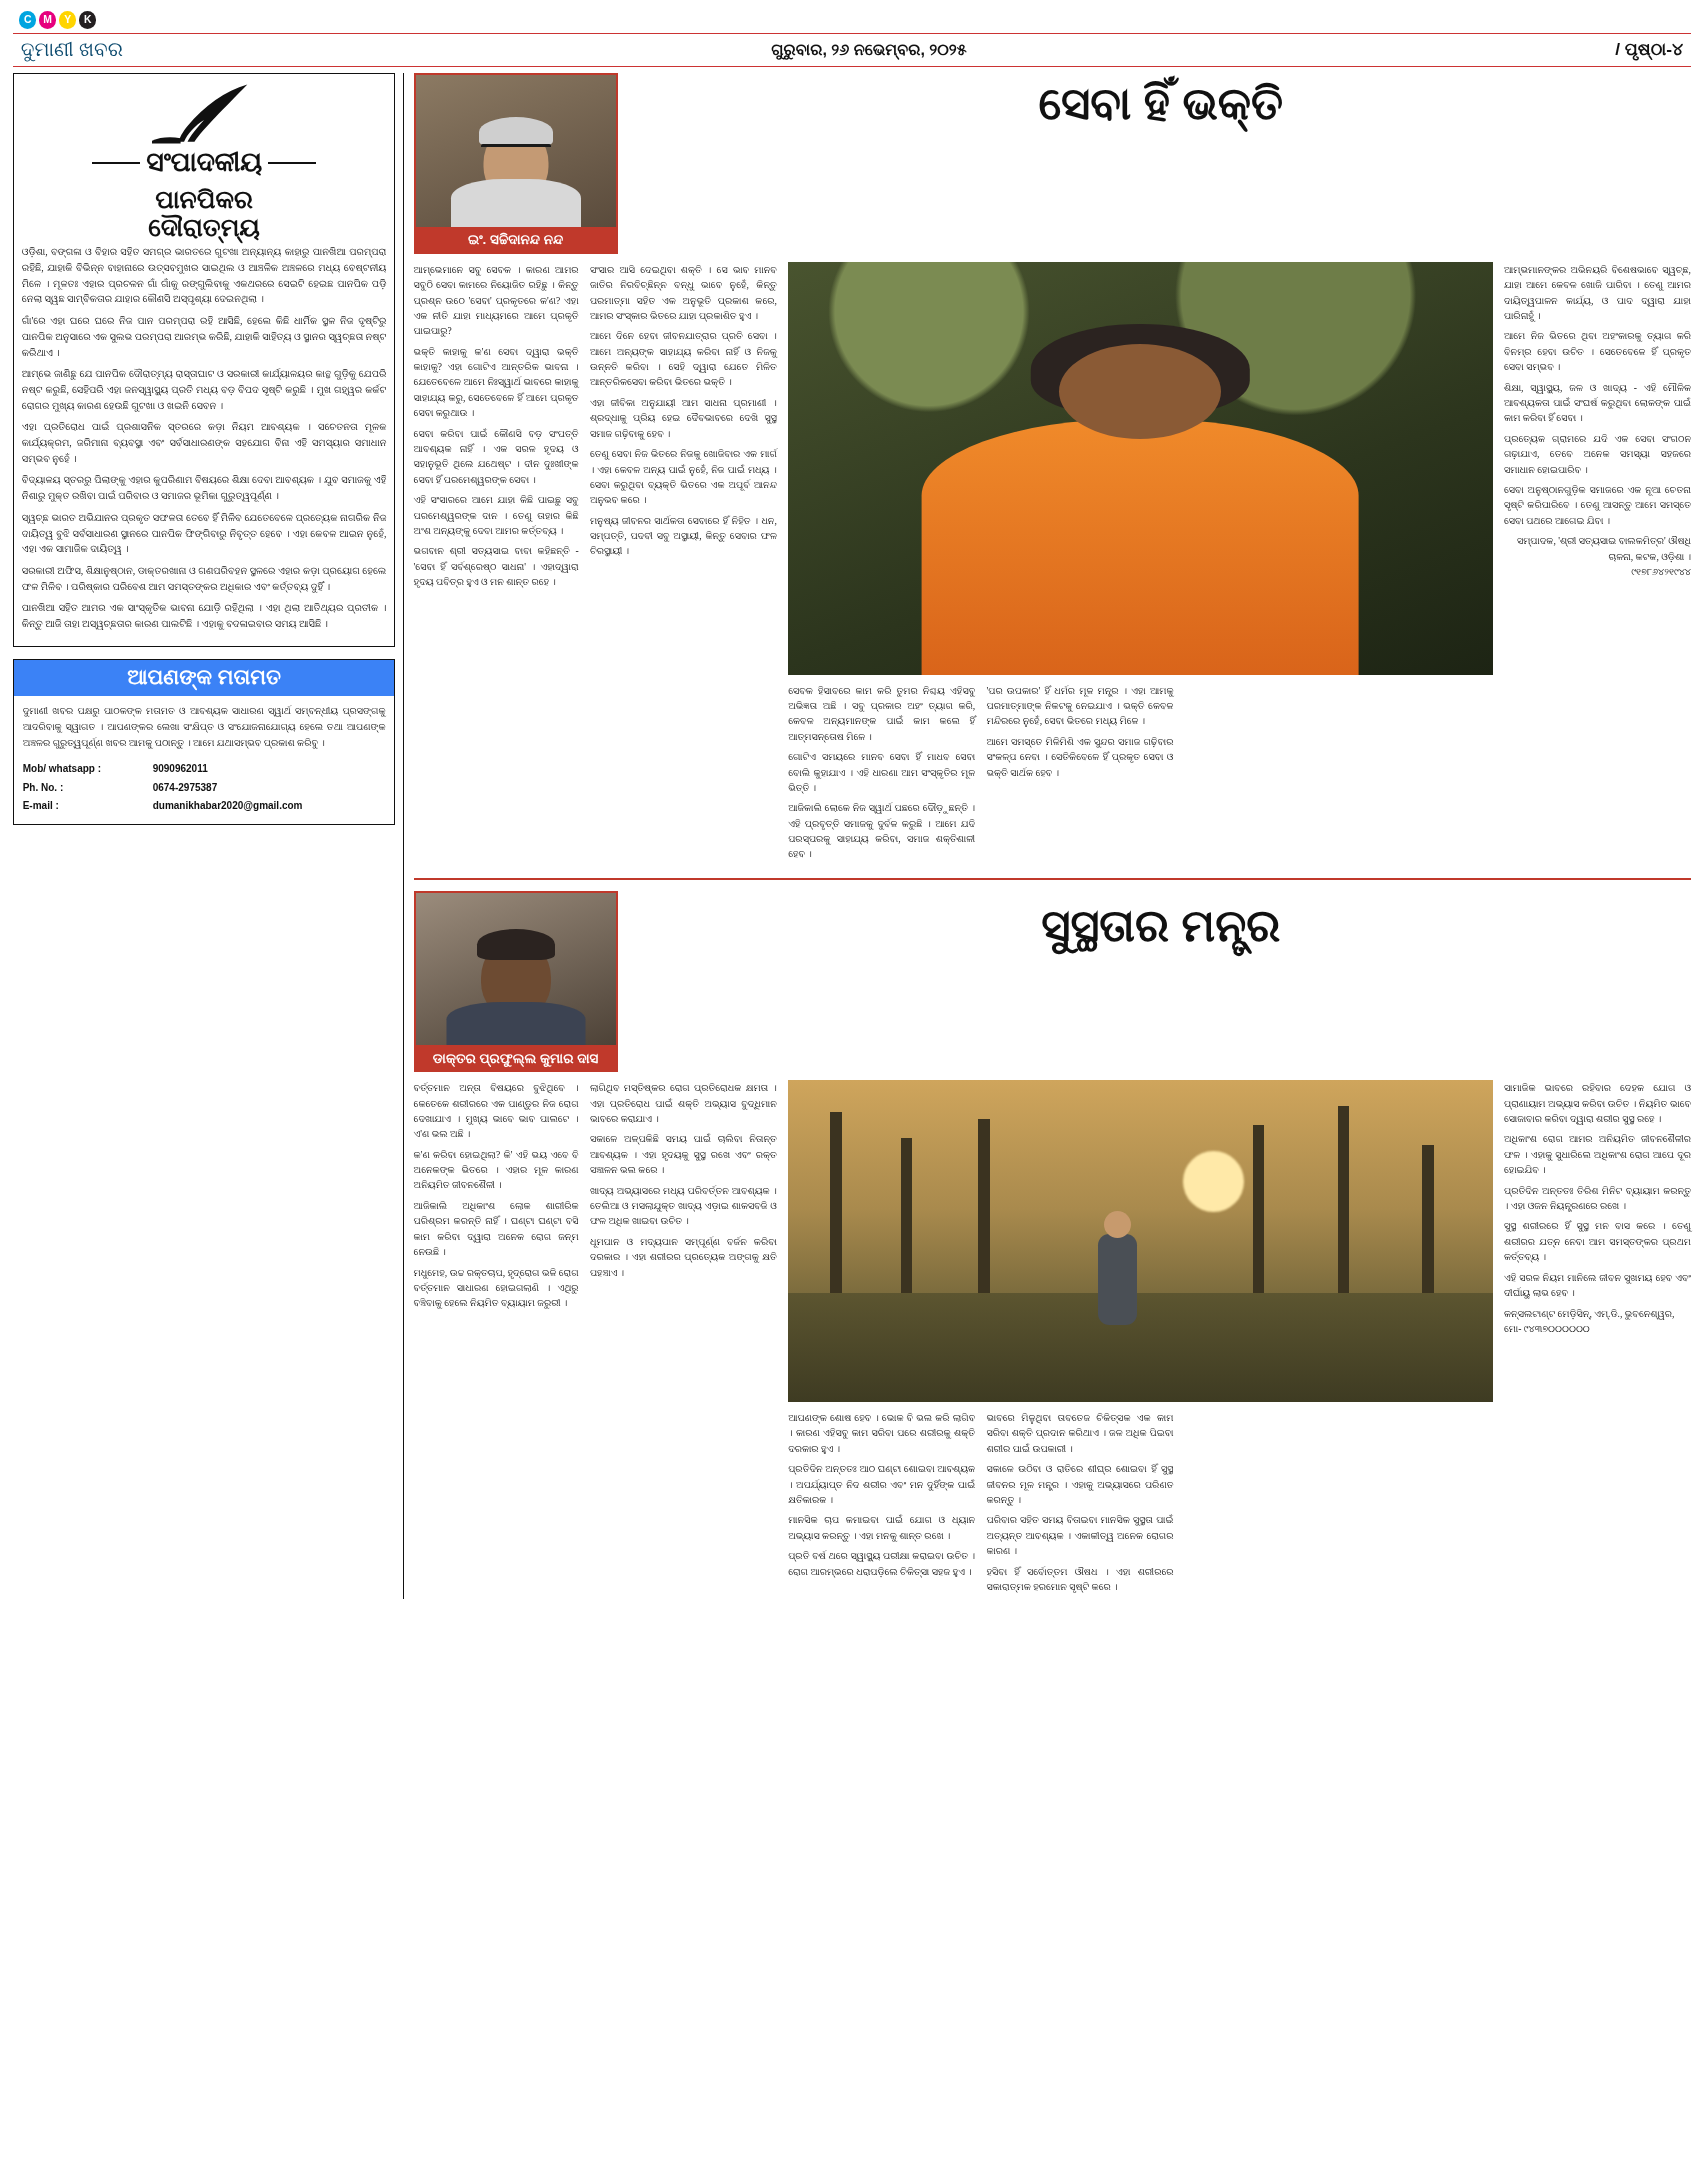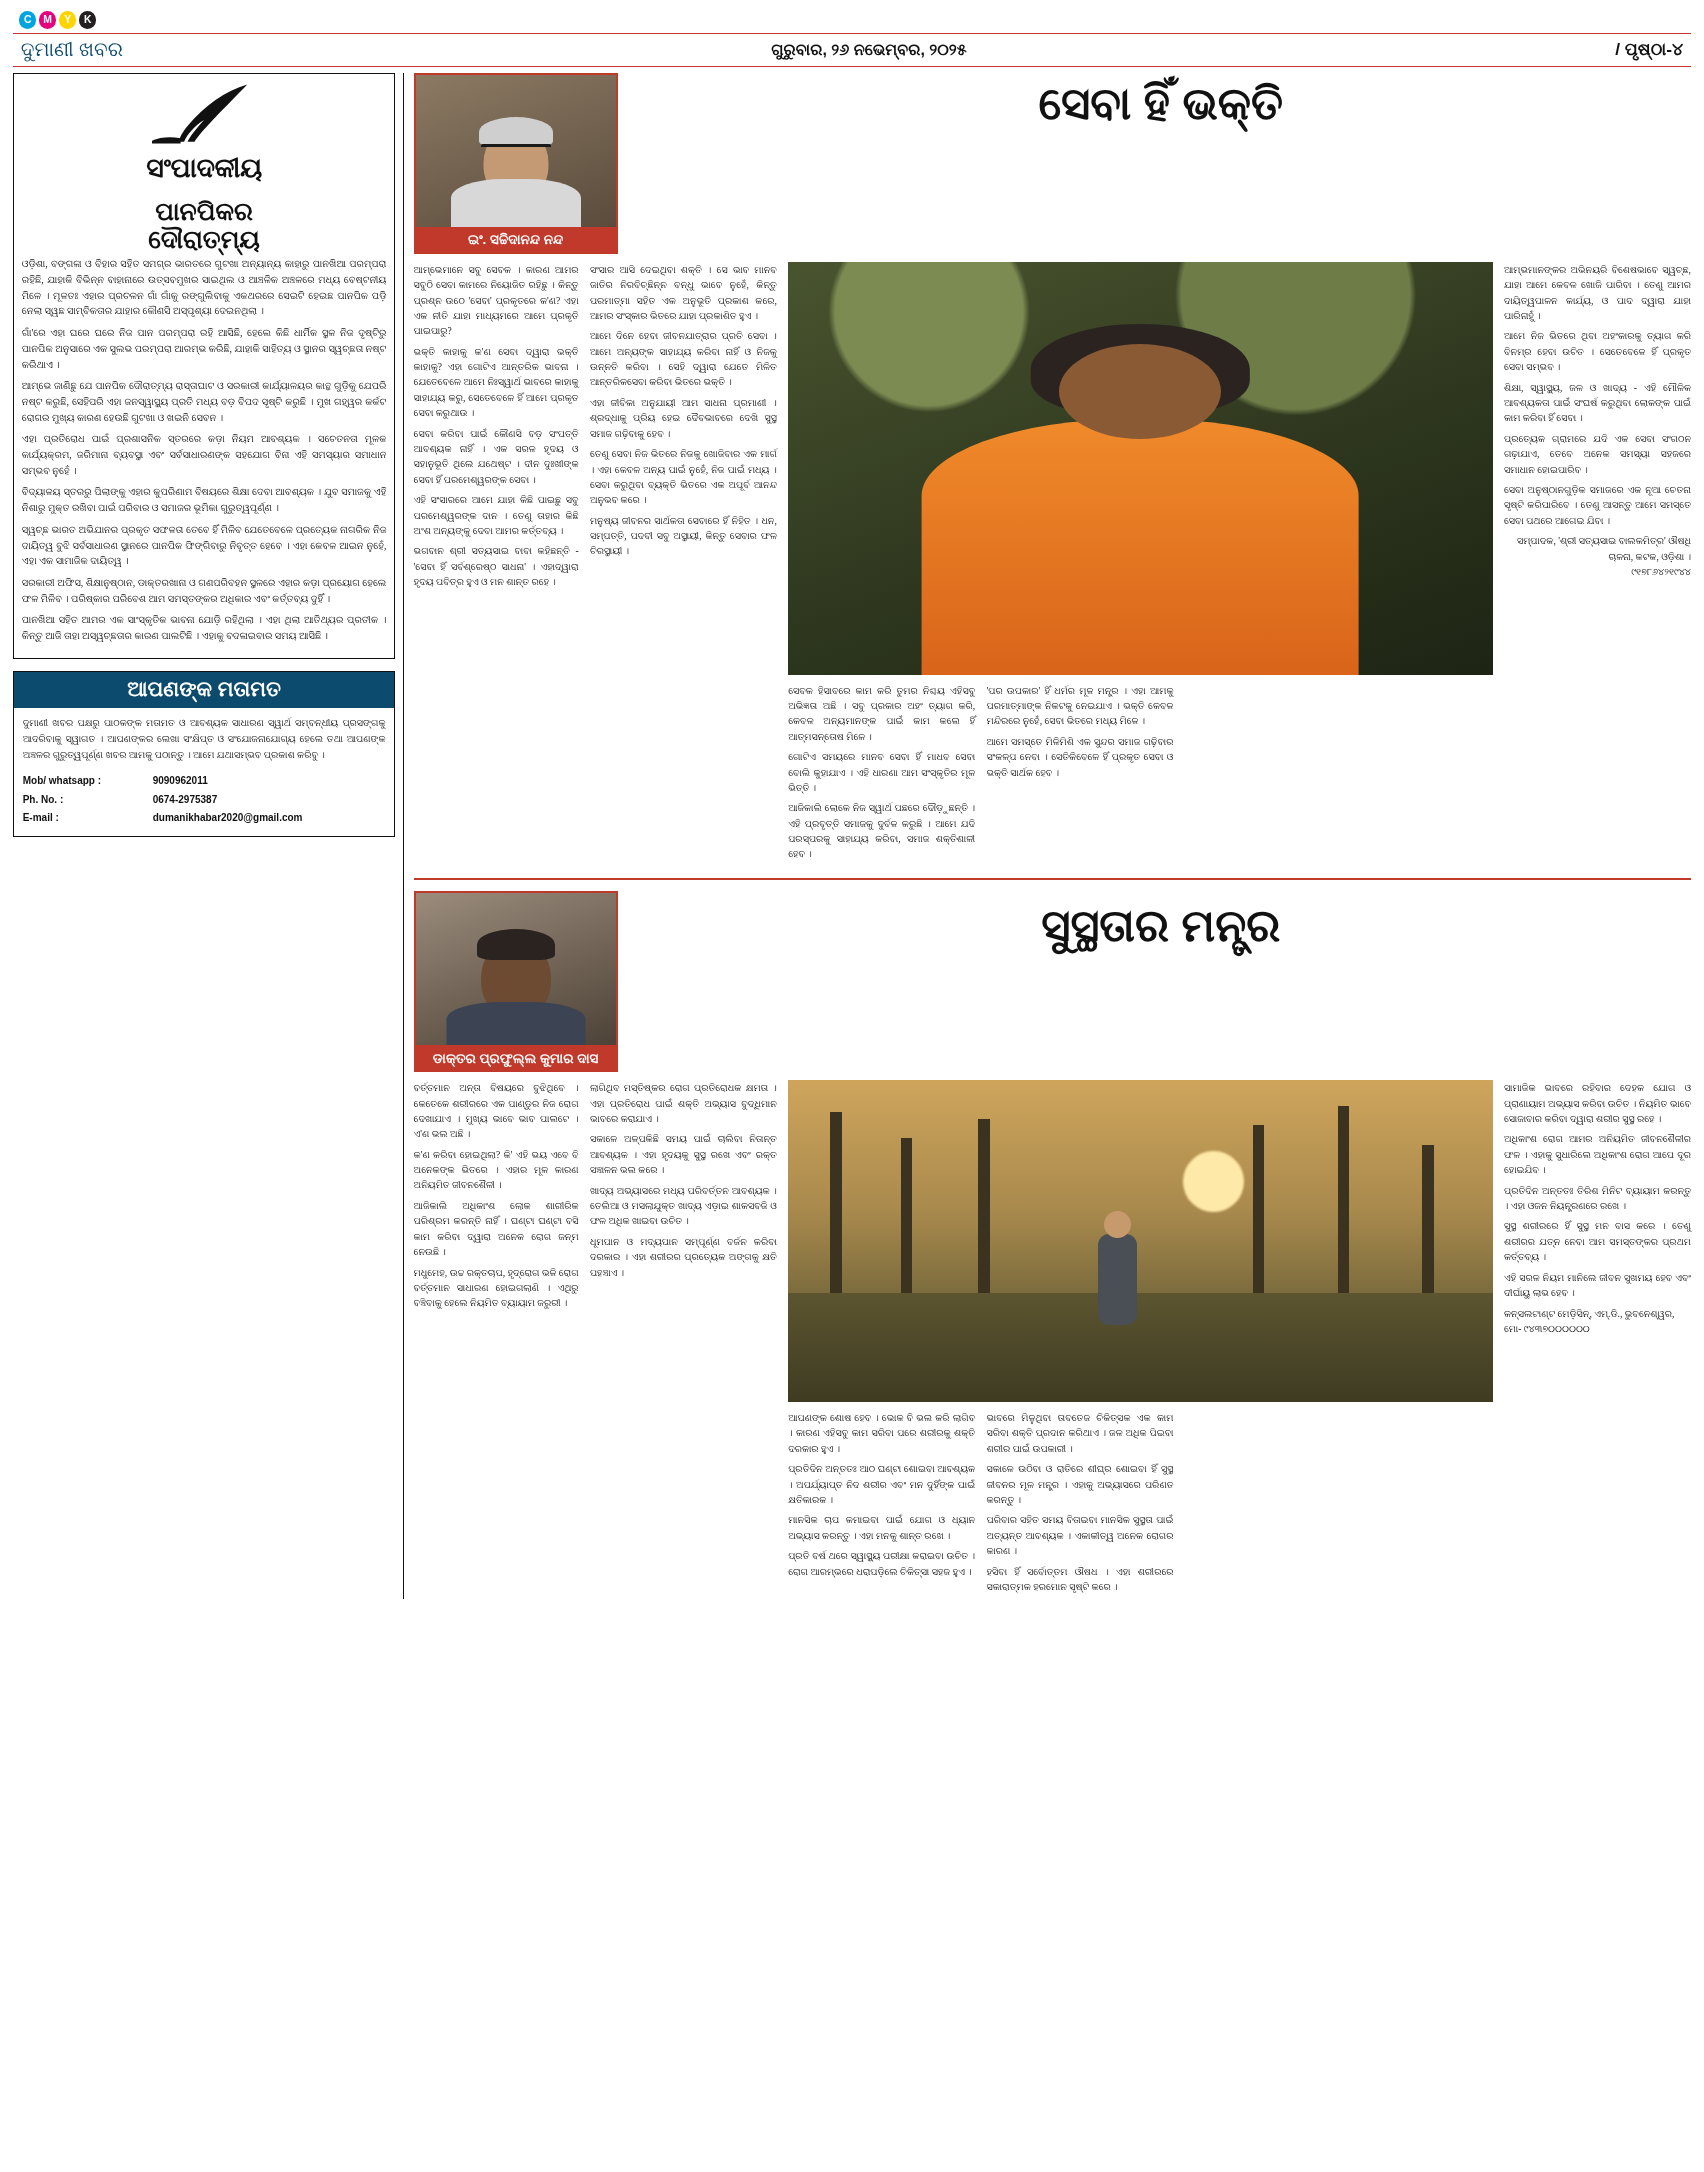--- a/index.html
+++ b/index.html
@@ -21,30 +21,30 @@
 
   
   .body-grid{display:flex;gap:0;align-items:stretch;}
   .col-left{width:391px;flex:0 0 391px;border-right:1.3px solid #111;padding-right:7.8px;box-sizing:border-box;}
   .col-right{flex:1;padding-left:9.6px;box-sizing:border-box;}
 
   
   .edit-box{border:1.3px solid #111;padding:7px 7.8px 8.7px 7.8px;box-sizing:border-box;}
   .quill{height:65px;position:relative;display:flex;justify-content:center;align-items:flex-end;}
   .quill svg{display:block;}
-  .edit-title{display:flex;align-items:center;justify-content:center;gap:6px;margin-top:1.7px;flex-direction:column;}
+  .edit-title{display:flex;align-items:center;justify-content:center;gap:6px;margin-top:1.7px;}
   .edit-title .rule{height:2.2px;background:#111;flex:1;max-width:48px;}
   .edit-title .txt{font-size:27px;font-weight:bold;font-family:"Liberation Sans",sans-serif;letter-spacing:-0.4px;}
   .edit-sub{text-align:center;font-size:25px;font-weight:bold;line-height:1.12;margin:7px 0 2.6px 0;font-family:"Liberation Sans",sans-serif;}
   .edit-body{font-size:9.8px;line-height:1.62;text-align:justify;}
   .edit-body p{margin:0 0 5.6px 0;}
 
   
   .opinion{margin-top:11.3px;border:1.3px solid #111;}
-  .opinion-head{background:#0c4a6e;color:#fff;text-align:center;font-size:21px;font-weight:bold;padding:5.2px 0 7px 0;font-family:"Liberation Sans",sans-serif;}
+  .opinion-head{background:#3b82f6;color:#fff;text-align:center;font-size:21px;font-weight:bold;padding:5.2px 0 7px 0;font-family:"Liberation Sans",sans-serif;}
   .opinion-body{padding:7.8px 8.7px;font-size:9.6px;line-height:1.62;text-align:justify;}
   .contact{margin-top:10.4px;font-family:"Liberation Sans",sans-serif;font-size:10px;line-height:1.85;font-weight:bold;}
   .contact .row{display:flex;}
   .contact .lbl{min-width:130px;}
 
   
   .art{position:relative;}
   .art-head{display:flex;align-items:flex-start;gap:13px;}
   .author-card{width:204px;flex:0 0 204px;}
   .author-photo{border:2.2px solid #c0392b;width:100%;height:156px;box-sizing:border-box;overflow:hidden;background:#6b5a4a;position:relative;}

